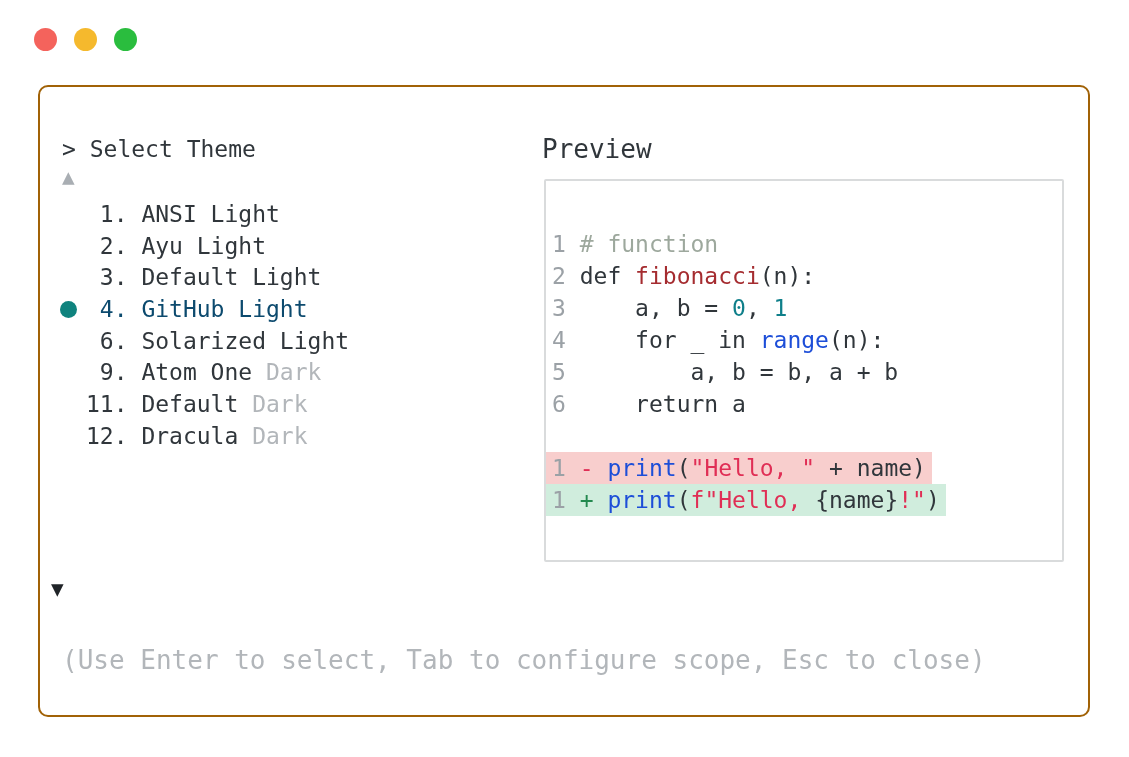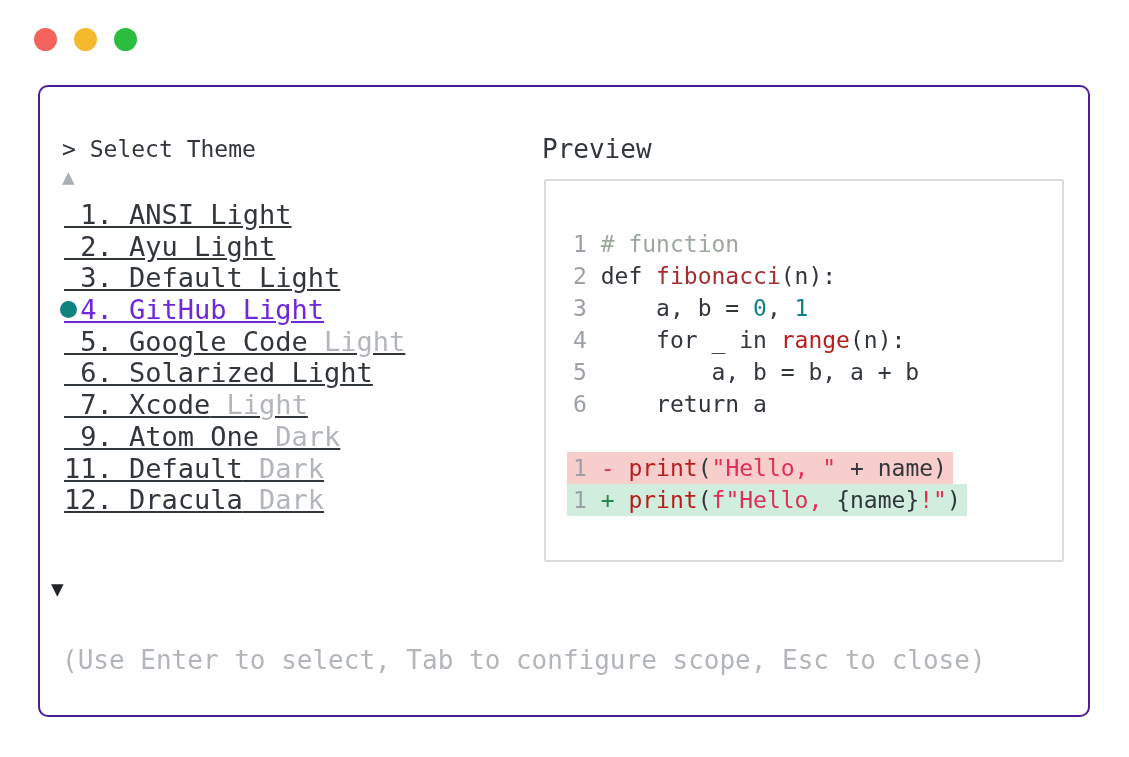--- a/index.html
+++ b/index.html
@@ -5,50 +5,50 @@
   html,body{margin:0;padding:0;}
   body{
     width:1129px;height:757px;background:#ffffff;overflow:hidden;
     font-family:"DejaVu Sans Mono","Liberation Mono",monospace;
     position:relative;
   }
   .traffic{position:absolute;left:34px;top:28px;display:flex;gap:17px;}
   .tl{width:23px;height:23px;border-radius:50%;display:block;}
   .panel{
     position:absolute;left:38px;top:85px;width:1048px;height:628px;
-    border:2px solid #4c1d95;border-radius:10px;background:#ffffff;
+    border:2px solid #a16207;border-radius:10px;background:#ffffff;
   }
   .prompt{position:absolute;left:22px;top:49px;font-size:23px;line-height:26px;white-space:pre;}
   .preview-label{position:absolute;left:502px;top:49px;font-size:26px;line-height:26px;}
   .scroll-up{position:absolute;left:22px;top:80px;font-size:21px;line-height:21px;}
   .scroll-down{position:absolute;left:11px;top:492px;font-size:21px;line-height:21px;}
   .theme-list{position:absolute;left:0;top:112px;width:480px;}
-  .row{position:relative;height:31.7px;line-height:31.7px;font-size:27px;white-space:pre;padding-left:24px;text-decoration:underline;}
+  .row{position:relative;height:31.7px;line-height:31.7px;font-size:23px;white-space:pre;padding-left:46px;}
   .bullet{position:absolute;left:20px;top:7px;width:17px;height:17px;border-radius:50%;}
   .preview-box{
     position:absolute;left:504px;top:92px;width:516px;height:379px;
     border:2px solid #d9dbdc;border-radius:2px;background:#ffffff;
   }
   .code{padding-top:47px;}
-  .code-line{height:32px;line-height:32px;font-size:23px;white-space:pre;padding-left:21px;}
+  .code-line{height:32px;line-height:32px;font-size:23px;white-space:pre;}
   .line-inner{display:inline-block;padding:0 6px;}
   .hint{position:absolute;left:22px;top:558px;font-size:26px;line-height:30px;white-space:pre;}
 </style>
 <style>#tl-red{background:#f4635c}
 #tl-yellow{background:#f5b92d}
 #tl-green{background:#2abd3e}
 .prompt,.preview-label,.row,.tok-plain{color:#30363b}
 .hint,.suffix{color:#b2b6ba}
-.row-selected{color:#6d28d9}
+.row-selected{color:#0c4a6e}
 .bullet{background:#0f837e}
 .line-num{color:#9ba1a6}
 .tok-comment{color:#9da89d}
 .tok-defname{color:#a52c30}
 .tok-numlit{color:#0f7f8a}
-.tok-call{color:#b91c1c}
+.tok-call{color:#1d4ed8}
 .tok-string{color:#e02e55}
 .tok-minus{color:#e02e55}
 .tok-plus{color:#23894f}
 .bg-del{background:#f8cecd}
 .bg-add{background:#d0eddd}
 .scroll-up{color:#a9aeb3}
 .scroll-down{color:#202428}</style></head>
 <body>
 
 <div class="traffic">
@@ -62,23 +62,21 @@
 
   <div class="preview-label">Preview</div>
 
   <div class="scroll-up">▲</div>
 
   <div class="theme-list" id="theme-list">
       <div class="row"><span> 1. ANSI Light</span></div>
       <div class="row"><span> 2. Ayu Light</span></div>
       <div class="row"><span> 3. Default Light</span></div>
       <div class="row row-selected"><span class="bullet"></span><span> 4. GitHub Light</span></div>
-      <div class="row"><span> 5. Google Code</span><span class="suffix"> Light</span></div>
       <div class="row"><span> 6. Solarized Light</span></div>
-      <div class="row"><span> 7. Xcode</span><span class="suffix"> Light</span></div>
       <div class="row"><span> 9. Atom One</span><span class="suffix"> Dark</span></div>
       <div class="row"><span>11. Default</span><span class="suffix"> Dark</span></div>
       <div class="row"><span>12. Dracula</span><span class="suffix"> Dark</span></div>
     </div>
 
   <div class="scroll-down">▼</div>
 
   <div class="preview-box">
     <div class="code" id="code">
         <div class="code-line"><span class="line-inner"><span class="line-num">1</span> <span class="tok-comment"># function</span></span></div>

